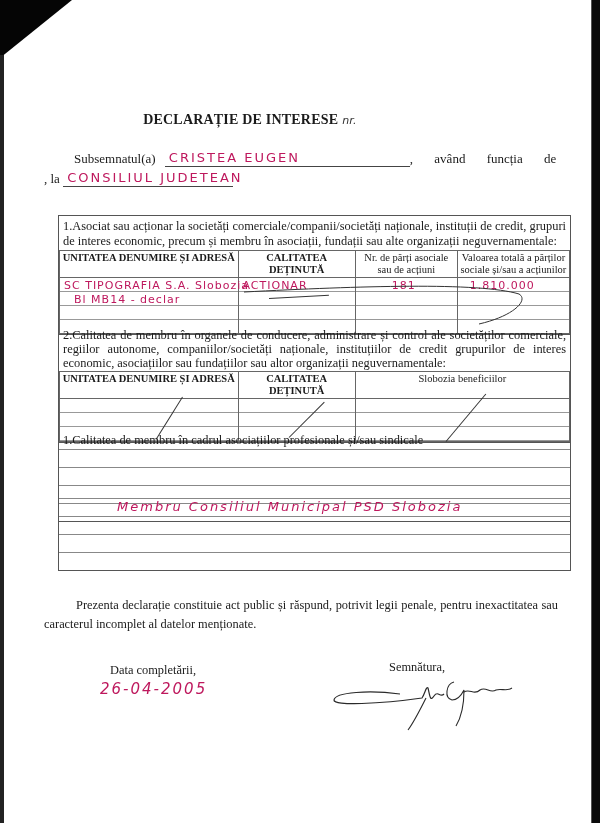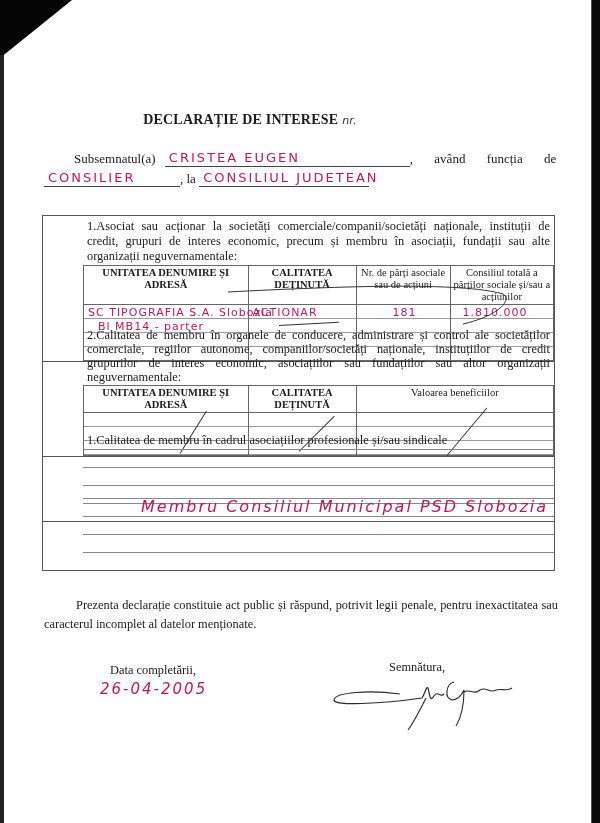--- a/index.html
+++ b/index.html
@@ -25,22 +25,22 @@
     font-family: "DejaVu Sans", sans-serif; color: #be185d; font-weight: normal;
   }
   .line1 { position: absolute; top: 150px; left: 74px; width: 486px; font-size: 13px; }
   .line2 { position: absolute; top: 170px; left: 44px; width: 516px; font-size: 13px; }
   .fill {
     display: inline-block; border-bottom: 1px solid #444; position: relative;
     vertical-align: bottom; height: 16px;
   }
   .fill .hand { position: absolute; left: 4px; bottom: 1px; font-size: 13px; letter-spacing: 2px; white-space: nowrap; }
   .box {
-    position: absolute; left: 42px; width: 513px; border: 1px solid #555;
-    box-sizing: border-box; font-size: 12.4px; line-height: 15px; padding-left: 40px;
+    position: absolute; left: 58px; width: 513px; border: 1px solid #555;
+    box-sizing: border-box; font-size: 12.4px; line-height: 15px;
   }
   .box .head { padding: 3px 4px 1px 4px; text-align: justify; }
   .rule { border-top: 1px solid #888; height: 17px; position: relative; }
   table.grid { width: 100%; border-collapse: collapse; font-size: 10.5px; }
   table.grid td { border: 1px solid #666; padding: 0; vertical-align: top; }
   table.grid th {
     border: 1px solid #666; font-weight: normal; font-size: 10.5px; line-height: 12px;
     padding: 1px 2px; text-align: center; vertical-align: top;
   }
   table.grid th.b { font-weight: bold; font-size: 10.5px; }
@@ -69,41 +69,41 @@
 <div class="title">
   <span>DECLARAȚIE DE INTERESE</span><span class="hand">nr.</span>
 </div>
 
 <div class="line1">
   <span>Subsemnatul(a)</span>
   <span class="fill" style="width:245px;margin-left:6px;"><span class="hand">CRISTEA EUGEN</span></span><span style="word-spacing:18px;">, având funcția de</span>
 </div>
 
 <div class="line2">
-  <span class="fill" style="width:136px;"><span class="hand">CONSILIER</span></span><span>, la</span>
+  <span>, la</span>
   <span class="fill" style="width:170px;"><span class="hand">CONSILIUL JUDETEAN</span></span>
 </div>
 
 <div class="box" style="top:215px;">
   <div class="head">1.Asociat sau acționar la societăți comerciale/companii/societăți naționale, instituții de credit, grupuri de interes economic, precum și membru în asociații, fundații sau alte organizații neguvernamentale:</div>
   <table class="grid">
     <tbody>
         <tr>
       <th class="b" style="width:35%;">UNITATEA DENUMIRE ȘI ADRESĂ</th>
       <th class="b" style="width:23%;">CALITATEA DEȚINUTĂ</th>
       <th style="width:20%;">Nr. de părți asociale sau de acțiuni</th>
-      <th style="width:22%;">Consiliul totală a părților sociale și/sau a acțiunilor</th>
+      <th style="width:22%;">Valoarea totală a părților sociale și/sau a acțiunilor</th>
     </tr>
     <tr>
       <td style="position:relative;margin-top:20px;">
         <div class="cellrow">
               <span class="hand">SC TIPOGRAFIA S.A. Slobozia</span>
             </div>
         <div class="cellrow">
-              <span class="hand" style="left:14px;">Bl MB14 - parter</span>
+              <span class="hand" style="left:14px;">Bl MB14 - declar</span>
             </div>
         <div class="cellrow"></div>
         <div class="cellrow"></div>
       </td>
       <td style="position:relative;">
         <div class="cellrow">
               <span class="hand">ACTIONAR</span>
             </div>
         <div class="cellrow">
               <span class="slash" style="left:30px;top:6px;width:60px;transform:rotate(-3deg);"></span>
@@ -135,21 +135,21 @@
   </svg>
 </div>
 
 <div class="box" style="top:325px;border-top:none;">
   <div class="head" style="line-height:14px;">2.Calitatea de membru în organele de conducere, administrare și control ale societăților comerciale, regiilor autonome, companiilor/societăți naționale, instituțiilor de credit grupurilor de interes economic, asociațiilor sau fundațiilor sau altor organizații neguvernamentale:</div>
   <table class="grid">
     <tbody>
         <tr>
       <th class="b" style="width:35%;">UNITATEA DENUMIRE ȘI ADRESĂ</th>
       <th class="b" style="width:23%;border-bottom:none;">CALITATEA DEȚINUTĂ</th>
-      <th style="width:42%;border-bottom:none;">Valoarea beneficiilor</th>
+      <th style="width:42%;border-bottom:none;">Slobozia beneficiilor</th>
     </tr>
     <tr>
       <td style="position:relative;">
         <div class="cellrow"></div>
             <div class="cellrow"></div>
             <div class="cellrow"></div>
         <span class="slash" style="left:96px;top:40px;width:50px;transform:rotate(-58deg);"></span>
       </td>
       <td style="position:relative;">
         <div class="cellrow"></div>
@@ -171,21 +171,21 @@
 <div class="box" style="top:430px;border-top:none;">
   <div class="head">1.Calitatea de membru în cadrul asociațiilor profesionale și/sau sindicale</div>
   <div class="rule"></div>
   <div class="rule"></div>
   <div class="rule"></div>
   <div class="rule"></div>
 </div>
 
 <div class="box" style="top:498px;border-top:none;">
   <div class="rule">
-      <span class="hand" style="position:absolute;left:58px;top:0;font-size:16px;font-style:italic;letter-spacing:2px;white-space:nowrap;">Membru Consiliul Municipal PSD Slobozia</span>
+      <span class="hand" style="position:absolute;left:58px;top:0;font-size:13px;font-style:italic;letter-spacing:2px;white-space:nowrap;">Membru Consiliul Municipal PSD Slobozia</span>
     </div>
   <div class="rule"></div>
   <div class="rule"></div>
   <div class="rule"></div>
 </div>
 
 <div class="bottom-text">Prezenta declarație constituie act public și răspund, potrivit legii penale, pentru inexactitatea sau caracterul incomplet al datelor menționate.</div>
 
 <div class="date-label">Data completării,</div>
 <div class="date-val hand">26-04-2005</div>

